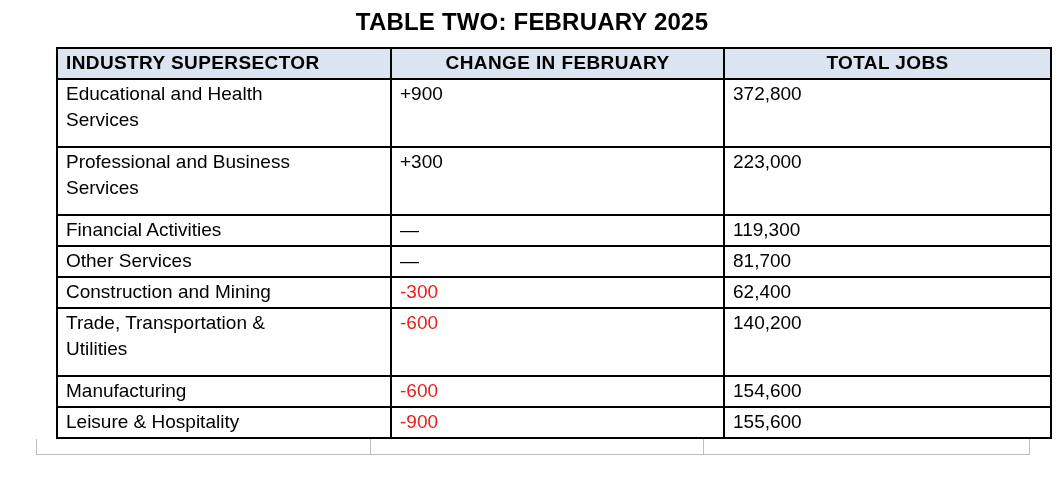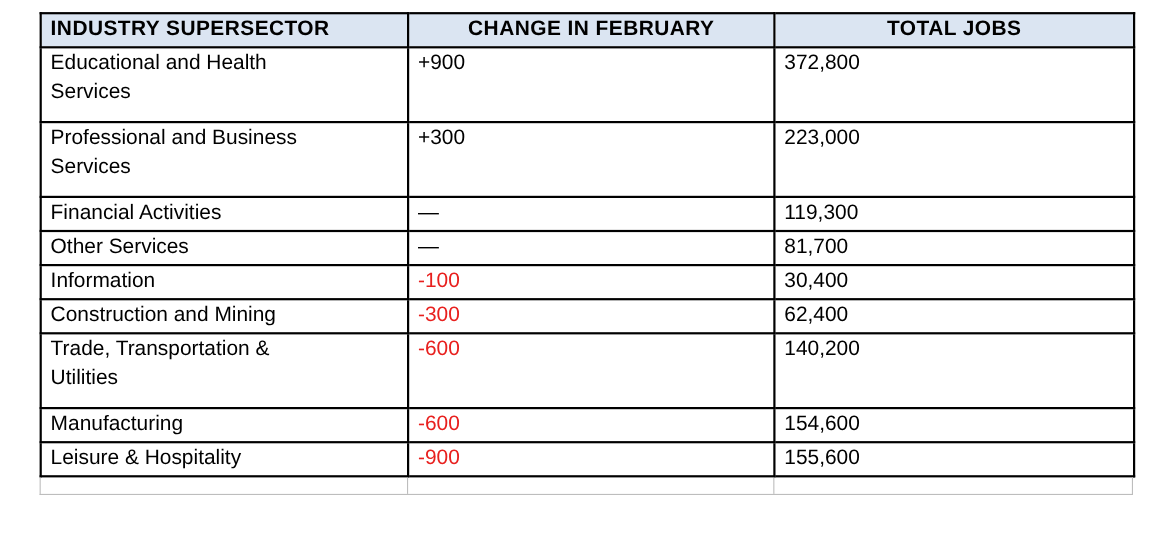--- a/index.html
+++ b/index.html
@@ -24,21 +24,21 @@
     text-align: center;
     font-size: 24px;
     font-weight: bold;
     line-height: 26px;
     letter-spacing: 0.2px;
     white-space: nowrap;
   }
   table.jobs {
     border-collapse: collapse;
     table-layout: fixed;
-    margin: 11px 0 0 36px;
+    margin: 11px 0 0 56px;
     width: 994px;
   }
   col.c1 { width: 334px; }
   col.c2 { width: 333px; }
   col.c3 { width: 327px; }
   th, td {
     border: 2px solid var(--border);
     padding: 1px 8px 2px 8px;
     font-size: 19px;
     line-height: 26px;
@@ -69,20 +69,21 @@
   }
   .cutoff .v { position: absolute; top: 0; bottom: 0; width: 1px; background: var(--cutoff); }
   .cutoff .v1 { left: 333px; }
   .cutoff .v2 { left: 666px; }
 </style>
 </head>
 <body>
 
 <div class="page">
 
+  <div class="doc-title">TABLE TWO: FEBRUARY 2025</div>
 
   <table class="jobs">
     <colgroup>
       <col class="c1">
         <col class="c2">
         <col class="c3">
     </colgroup>
     <thead>
       <tr>
         <th class="left">INDUSTRY SUPERSECTOR</th>
@@ -107,25 +108,20 @@
     <td class="sector">Financial Activities</td>
     <td class="change">—</td>
     <td class="total">119,300</td>
   </tr>
         <tr>
     <td class="sector">Other Services</td>
     <td class="change">—</td>
     <td class="total">81,700</td>
   </tr>
         <tr>
-    <td class="sector">Information</td>
-    <td class="change neg">-100</td>
-    <td class="total">30,400</td>
-  </tr>
-        <tr>
     <td class="sector">Construction and Mining</td>
     <td class="change neg">-300</td>
     <td class="total">62,400</td>
   </tr>
         <tr class="tall">
     <td class="sector">Trade, Transportation &amp;
 Utilities</td>
     <td class="change neg">-600</td>
     <td class="total">140,200</td>
   </tr>

